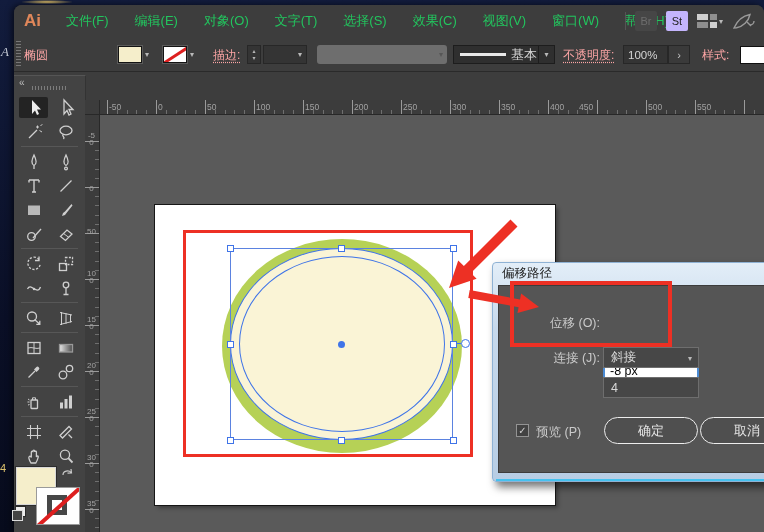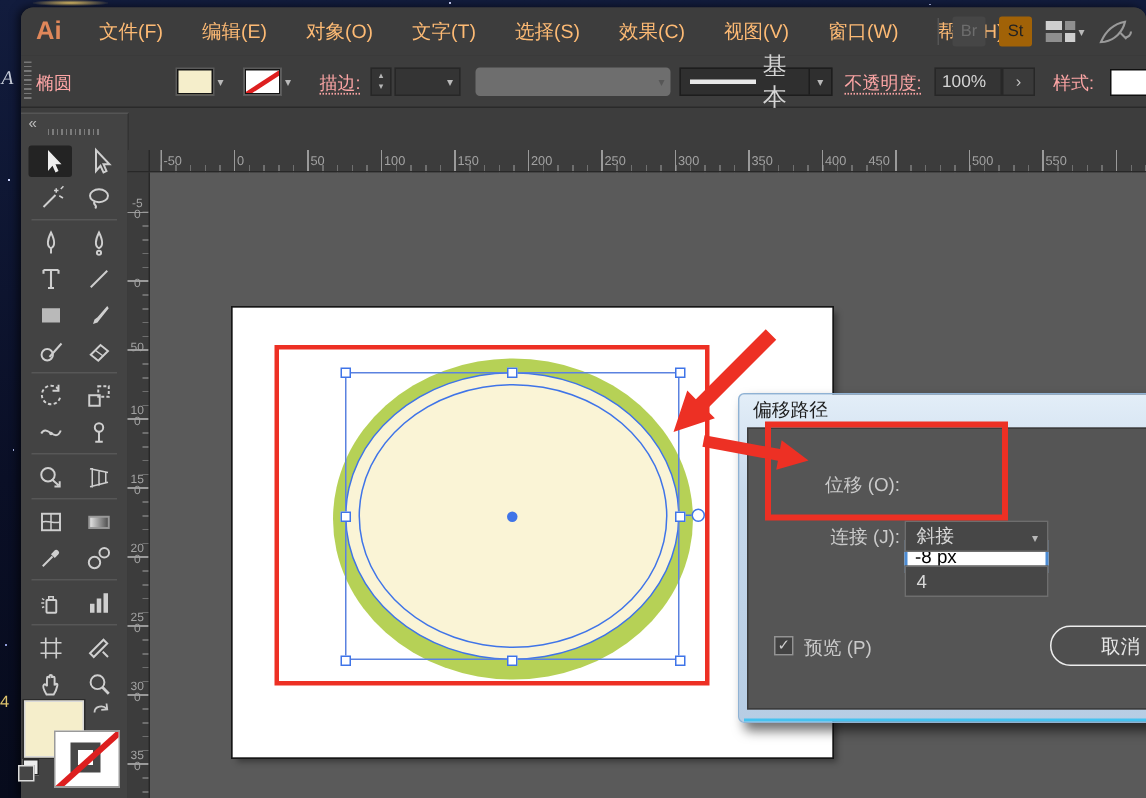--- a/index.html
+++ b/index.html
@@ -22,27 +22,27 @@
   .desktop-4{position:absolute;left:0px;top:462px;color:#dec36d;font:11px "Liberation Sans",sans-serif;}
 
   
   .window{position:absolute;left:14px;top:5px;width:750px;height:527px;
     background:#3d3d3d;border-radius:8px 8px 0 0;box-shadow:-2px 0 6px rgba(0,0,0,.6);}
 
   
   .menubar{position:absolute;left:0;top:0;width:100%;height:32px;display:flex;align-items:center;
     border-bottom:1px solid #2e2e2e;border-radius:8px 8px 0 0;background:#3d3d3d;}
   .ai-logo{color:#e0875a;font-weight:bold;font-size:17px;margin:0 12px 0 10px;}
-  .menu-item{color:#fdba74;font-size:13px;padding:0 13px;white-space:nowrap;}
+  .menu-item{color:#22c55e;font-size:13px;padding:0 13px;white-space:nowrap;}
   .menubar-right{position:absolute;right:8px;top:0;height:32px;display:flex;align-items:center;gap:9px;}
   .mb-sep{width:1px;height:18px;background:#555;}
   .mb-box{width:22px;height:20px;display:flex;align-items:center;justify-content:center;
     font-size:11px;border-radius:2px;}
   .mb-br{color:#6d6d6d;background:#464646;}
-  .mb-st{color:#222;background:#a16207;}
+  .mb-st{color:#222;background:#c4b5fd;}
   .mb-ws{display:flex;align-items:center;gap:2px;}
   .chev{color:#b9b9b9;font-size:8px;}
 
   
   .optionsbar{position:absolute;left:0;top:32px;width:100%;height:34px;background:#3d3d3d;
     border-bottom:1px solid #2a2a2a;}
   .optionsbar .grip{position:absolute;left:2px;top:4px;width:5px;height:26px;
     background:repeating-linear-gradient(180deg,#777 0 1px,transparent 1px 3px);}
   .opt-label{position:absolute;color:#fca5a5;font-size:12px;top:10px;white-space:nowrap;}
   .dotted{text-decoration:underline dotted;text-underline-offset:3px;}
@@ -55,21 +55,21 @@
     color:#d5d5d5;font-size:11.5px;display:flex;align-items:center;box-sizing:border-box;}
   .stepper{position:absolute;left:233px;top:8px;width:14px;height:19px;background:#343434;
     border:1px solid #272727;color:#b5b5b5;font-size:6px;display:flex;flex-direction:column;
     align-items:center;justify-content:center;line-height:7px;box-sizing:border-box;}
   .combo-disabled{position:absolute;left:303px;top:8px;width:130px;height:19px;background:#6e6e6e;
     border-radius:3px;box-sizing:border-box;}
   .combo-disabled .chev{position:absolute;right:4px;top:5px;color:#565656;}
   .brush-ctl{position:absolute;left:439px;top:8px;width:102px;height:19px;background:#2f2f2f;
     border:1px solid #1d1d1d;display:flex;align-items:center;box-sizing:border-box;}
   .brush-line{width:46px;height:2.5px;background:#e8e8e8;margin:0 5px 0 6px;}
-  .brush-ctl .txt{color:#d5d5d5;font-size:16px;}
+  .brush-ctl .txt{color:#d5d5d5;font-size:13px;}
   .brush-dd{margin-left:auto;width:15px;align-self:stretch;border-left:1px solid #1d1d1d;
     display:flex;align-items:center;justify-content:center;}
   .opacity-btn{position:absolute;left:654px;top:8px;width:22px;height:19px;background:#3a3a3a;
     border:1px solid #272727;color:#c5c5c5;font-size:11px;display:flex;align-items:center;
     justify-content:center;box-sizing:border-box;}
   .style-swatch{position:absolute;left:726px;top:9px;width:24px;height:16px;background:#fff;
     border:1px solid #101010;}
 
   
   .tabbar{position:absolute;left:0;top:66px;width:100%;height:29px;background:#2f2f2f;
@@ -506,20 +506,21 @@
       <span class="dlg-label" style="top:64px;">连接 (J):</span>
       <div class="dlg-select" style="top:61px;">
         <span>斜接</span>
         <span class="chev">▾</span>
       </div>
       <div class="dlg-field" style="top:91px;">
         <span>4</span>
       </div>
       <div class="dlg-check">✓</div>
       <span class="dlg-checklabel">预览 (P)</span>
+      <div class="dlg-btn" style="left:105px;">确定</div>
       <div class="dlg-btn" style="left:201px;">取消</div>
     </div>
   </div>
 
   <svg class="overlay" width="764" height="532" viewBox="0 0 764 532">
     <rect x="184.5" y="231.5" width="287" height="224" fill="none" stroke="#ed3024" stroke-width="3"></rect>
     <rect x="512" y="283" width="158" height="62" fill="none" stroke="#ed3024" stroke-width="4"></rect>
     <polygon fill="#ed3024" points="510.5,219.5 517.5,226.5 470.9,273.1 476.6,278.8 449,288 458.2,260.4 463.9,266.1"></polygon>
     <polygon fill="#ed3024" points="469.7,290.1 468.3,297.9 518.6,307.2 517.5,313.1 539,307 521.1,293.5 520.0,299.4"></polygon>
   </svg>

